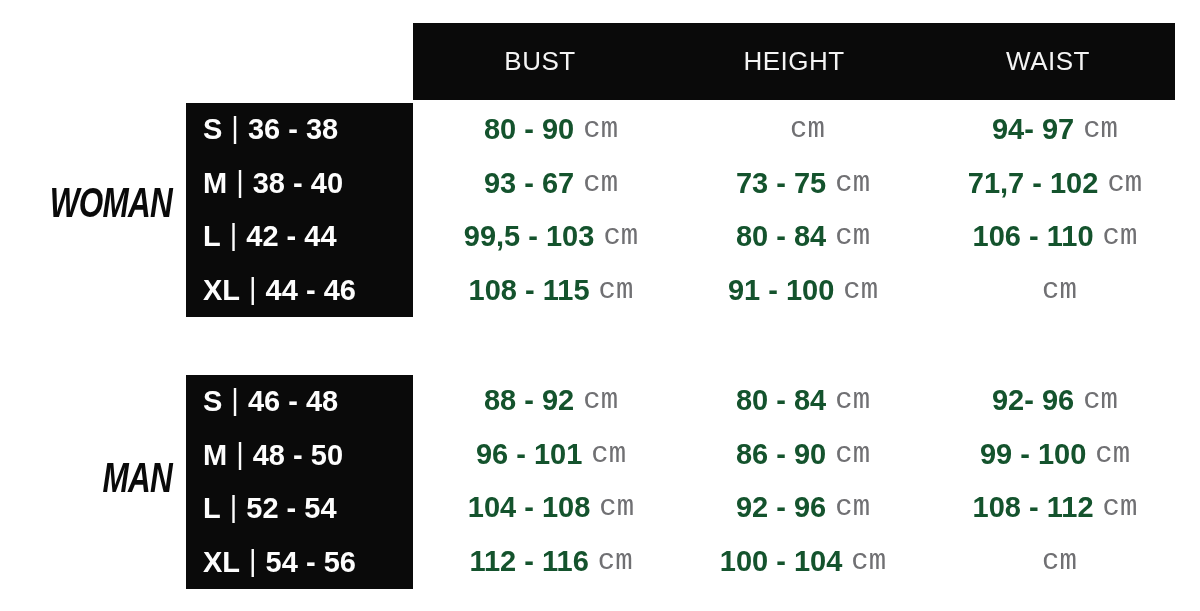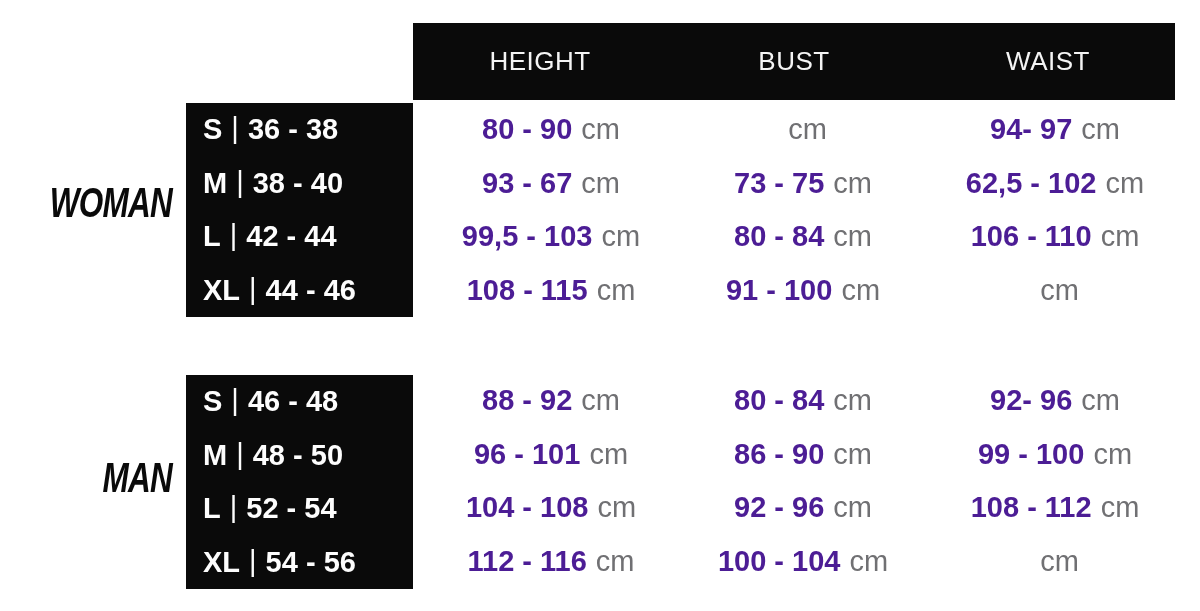--- a/index.html
+++ b/index.html
@@ -81,31 +81,31 @@
   }
   .data-grid.woman { top: 103px; }
   .data-grid.man   { top: 374px; }
   .cell {
     display: flex;
     align-items: center;
     justify-content: center;
     white-space: nowrap;
     font-size: 29px;
   }
-  .val  { font-weight: bold; color: #4c1d95; }
-  .unit { font-weight: 400; color: #707073; margin-left: 9px; }
+  .val  { font-weight: bold; color: #14532d; }
+  .unit { font-weight: 400; color: #707073; margin-left: 9px; font-family: Liberation Mono, monospace; }
 </style>
 </head>
 <body>
 
 <div class="stage">
 
   <div class="header-bar">
+    <div class="header-cell">BUST</div>
     <div class="header-cell">HEIGHT</div>
-    <div class="header-cell">BUST</div>
     <div class="header-cell">WAIST</div>
   </div>
 
   <div class="gender-label woman-label">WOMAN</div>
 
   <div class="size-box woman">
     <div class="size-row">
       <span class="size-letter">S</span>
       <span class="size-sep">|</span>
       <span class="size-range">36 - 38</span>
@@ -141,21 +141,21 @@
     </div>
     <div class="cell">
       <span class="val">93 - 67</span>
       <span class="unit">cm</span>
     </div>
     <div class="cell">
       <span class="val">73 - 75</span>
       <span class="unit">cm</span>
     </div>
     <div class="cell">
-      <span class="val">62,5 - 102</span>
+      <span class="val">71,7 - 102</span>
       <span class="unit">cm</span>
     </div>
     <div class="cell">
       <span class="val">99,5 - 103</span>
       <span class="unit">cm</span>
     </div>
     <div class="cell">
       <span class="val">80 - 84</span>
       <span class="unit">cm</span>
     </div>

